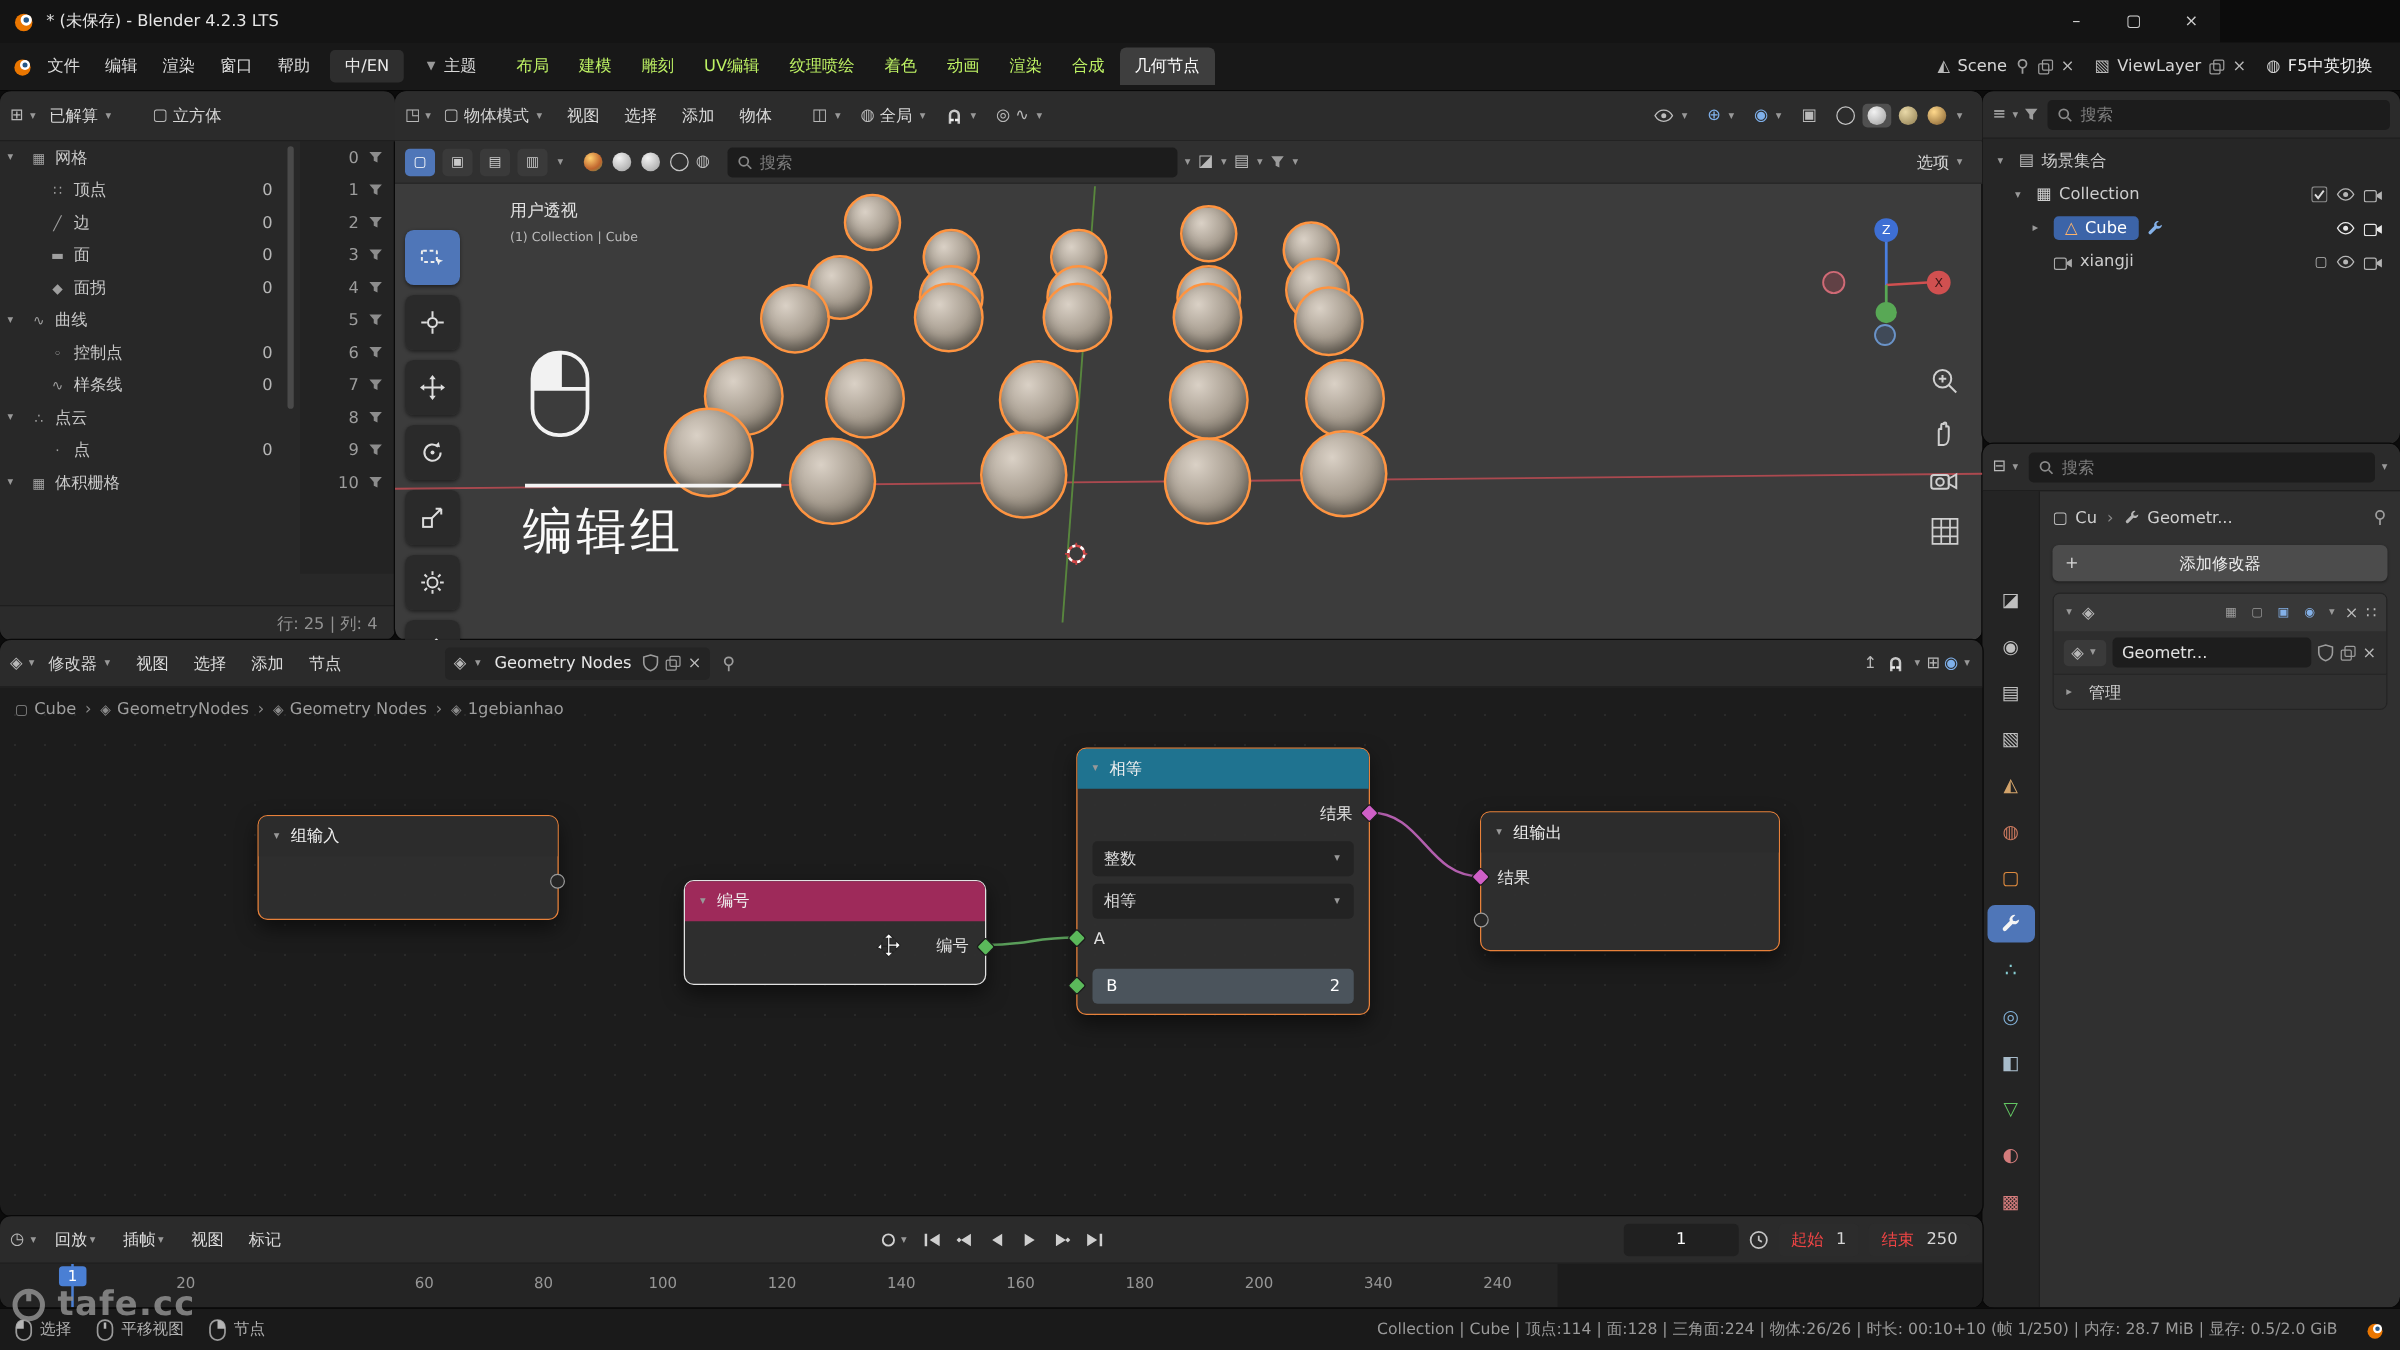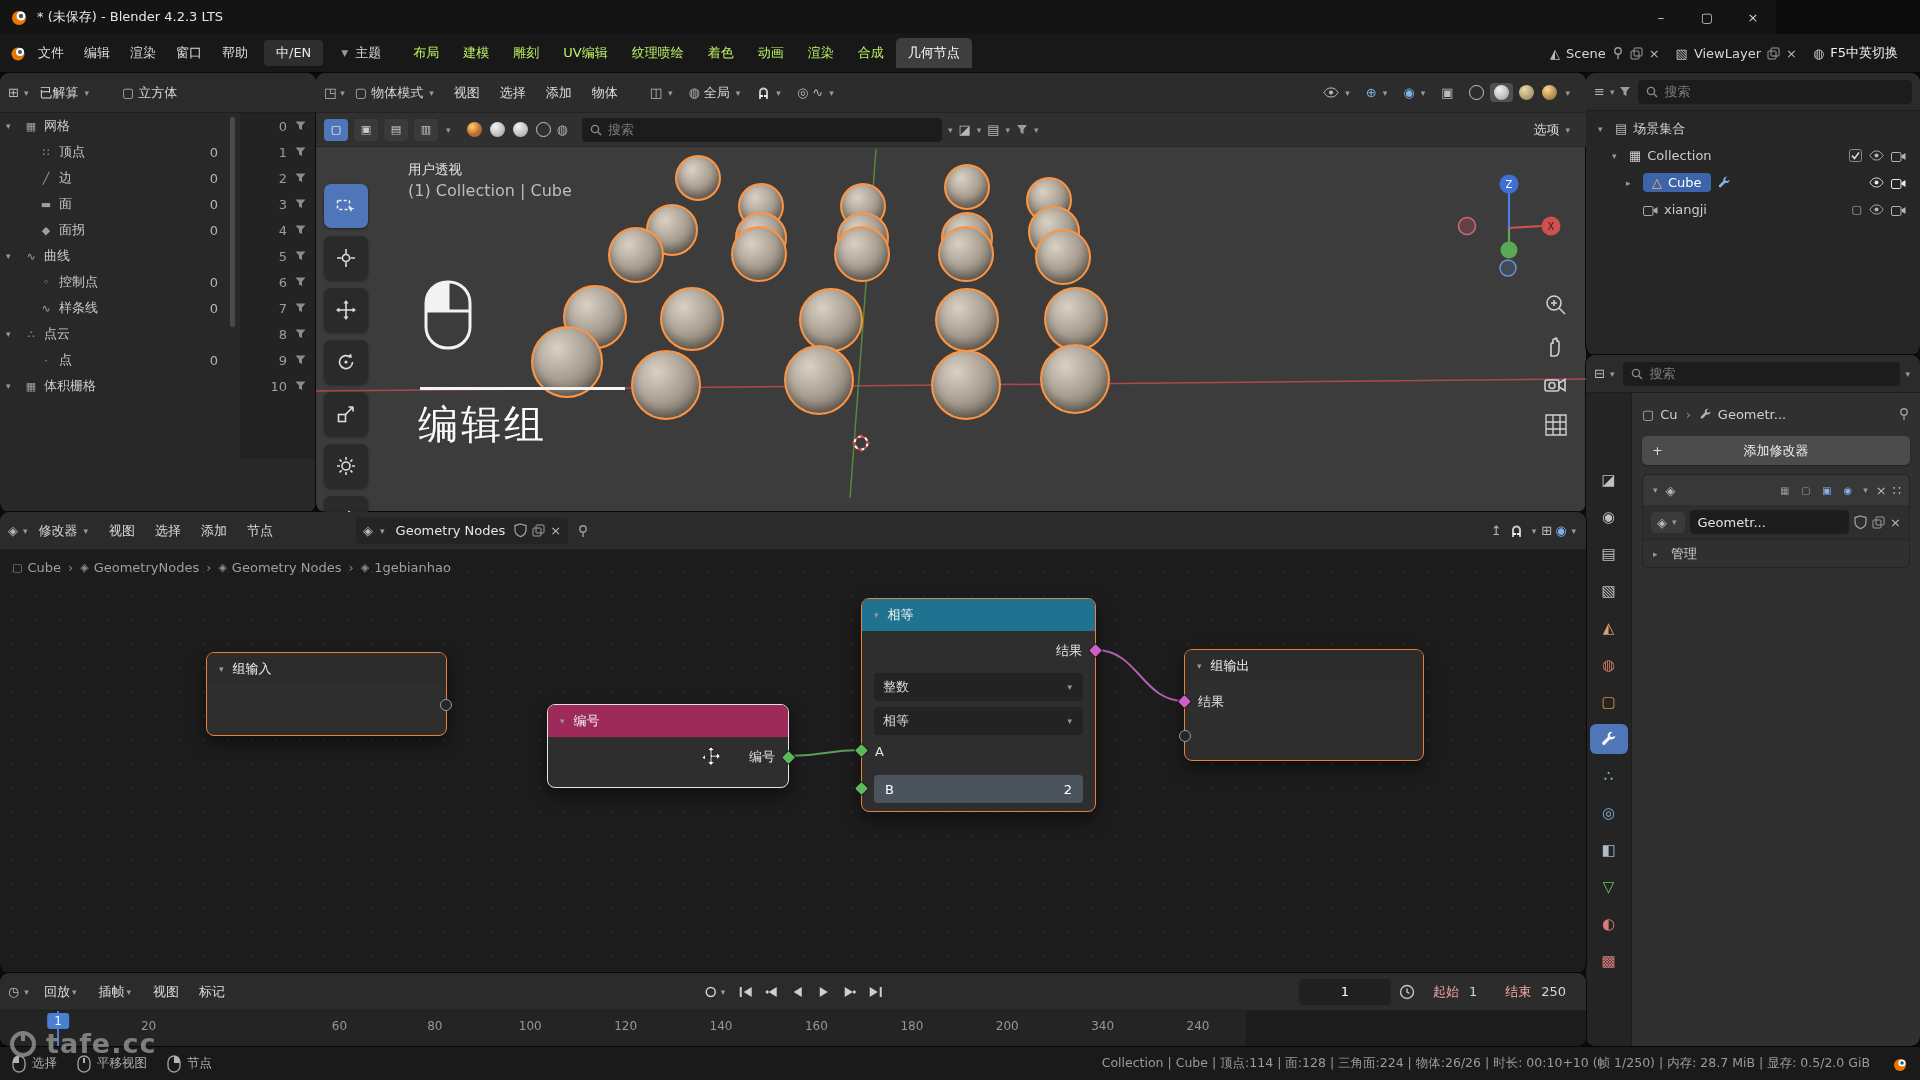--- a/index.html
+++ b/index.html
@@ -51,21 +51,21 @@
 .selb.active{background:#4f76b8;color:#fff}
 .sball{width:15px;height:15px;border-radius:50%;margin:0 2px;display:inline-block}
 .sb-wire{border:1.5px solid #c4c4c4}
 .sb-solid{background:radial-gradient(circle at 35% 30%,#f2f2f2,#9c9c9c)}
 .sb-mat{background:radial-gradient(circle at 35% 30%,#e9d9a8,#8d7b4e)}
 .sb-rend{background:radial-gradient(circle at 35% 30%,#ffd98c,#7e5a2c)}
 .sb-col{background:radial-gradient(circle at 35% 30%,#ffcf6e,#c0652e 60%,#5f8f4e)}
 .activepill{background:#505050;border-radius:4px;padding:2px;display:inline-flex}
 #vp-overlaytext{position:absolute;left:92px;top:86px;z-index:4;line-height:21px}
 #vp-overlaytext .t1{color:#e2e2e2;font-size:13.5px}
-#vp-overlaytext .t2{color:#bdbdbd;font-size:16px}
+#vp-overlaytext .t2{color:#bdbdbd;font-size:10px}
 #vp-tools{position:absolute;left:8px;top:111px;z-index:5}
 .tool{position:absolute;left:0;width:44px;height:44px;background:rgba(41,41,41,.93);border-radius:7px;display:flex;align-items:center;justify-content:center;box-shadow:0 1px 3px rgba(0,0,0,.45)}
 .tool.active{background:#4f76b8}
 #spheres{position:absolute;inset:0;z-index:2}
 .sphere{position:absolute;border-radius:50%;border:2px solid #ff9440;
  background:radial-gradient(circle at 36% 30%,#dad1c6,#a89e91 48%,#7b7367 78%,#635b51);
  box-shadow:inset 0 -5px 9px rgba(0,0,0,.28)}
 #vp-axes{position:absolute;inset:0;z-index:1}
 #screencast{position:absolute;inset:0;z-index:3;pointer-events:none}
 #sc-line{position:absolute;left:104px;top:314px;width:205px;height:3px;background:#f4f4f4}
@@ -110,21 +110,21 @@
 .socket{position:absolute;width:11px;height:11px;z-index:3}
 .socket.out{right:-6px}.socket.in{left:-6px}
 .sk-d{transform:rotate(45deg);border-radius:2px;border:1px solid #1a1a1a}
 .sk-green{background:#5bb95b}.sk-mag{background:#cf5fc7}
 .sk-circle{border-radius:50%;background:#262626;border:1.5px solid #9a9a9a;width:12px;height:12px}
 
 .tl-center{position:absolute;left:50%;transform:translateX(-50%);display:flex;align-items:center;gap:10px}
 .tl-right{position:absolute;right:10px;display:flex;align-items:center;gap:8px}
 .tl-field{background:#202020;border-radius:4px;height:26px;display:flex;align-items:center;justify-content:center;color:#fff}
 .tl-se{background:#2c2c2c;border-radius:4px;height:26px;display:flex;align-items:center;gap:10px;padding:0 10px}
-.tl-se .lab{color:#fca5a5}
+.tl-se .lab{color:#ef4444}
 #tl-ruler{position:absolute;left:0;top:38px;right:0;bottom:0;background:#242424}
 .tick{position:absolute;top:8px;transform:translateX(-50%);color:#969696;font-size:12px}
 #tl-dim{position:absolute;left:1246px;top:0;right:0;bottom:0;background:rgba(0,0,0,.22)}
 #tl-playhead{position:absolute;left:57px;top:0;bottom:0;width:2px;background:#4a7fd4}
 #tl-badge{position:absolute;left:58px;top:2px;transform:translateX(-50%);background:#4a7fd4;color:#fff;border-radius:3px;padding:1px 7px;font-size:12px}
 
 #statusbar{position:absolute;left:0;top:1046px;width:1920px;height:34px;background:#1a1a1a;display:flex;align-items:center;padding:0 12px;gap:22px;border-top:1px solid #060606}
 #sb-hints{display:flex;align-items:center;gap:20px;color:#b0b0b0;font-size:12.5px}
 .hint{display:inline-flex;align-items:center;gap:6px}
 #sb-stats{color:#9a9a9a;font-size:12.5px;white-space:nowrap}
@@ -367,20 +367,23 @@
         </span>
       </div>
       <div class="idx-row">
         <span>10</span>
         <span class="glyph">
           <svg width="11" height="10">
             <path d="M0.5,0.5h10L7,4.5V9L4,7.5V4.5z" fill="#8c8c8c"></path>
           </svg>
         </span>
       </div>
+    </div>
+  <div class="ss-foot">
+      <span>行: 25   |   列: 4</span>
     </div>
 </div>
 
 <div id="viewport" class="panel">
   <div class="vp-h1">
     <span class="glyph">◳</span>
       <span class="caret">▾</span>
     <div class="hgrp">
         <span class="glyph">▢</span>
         <span>物体模式</span>

